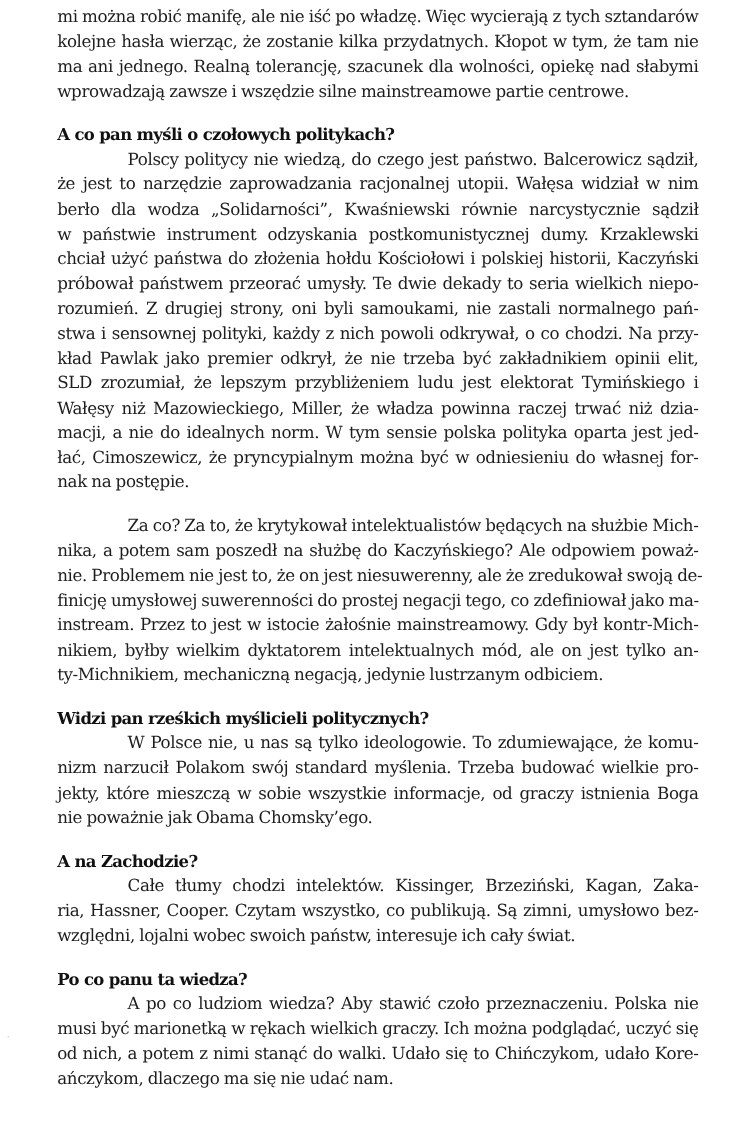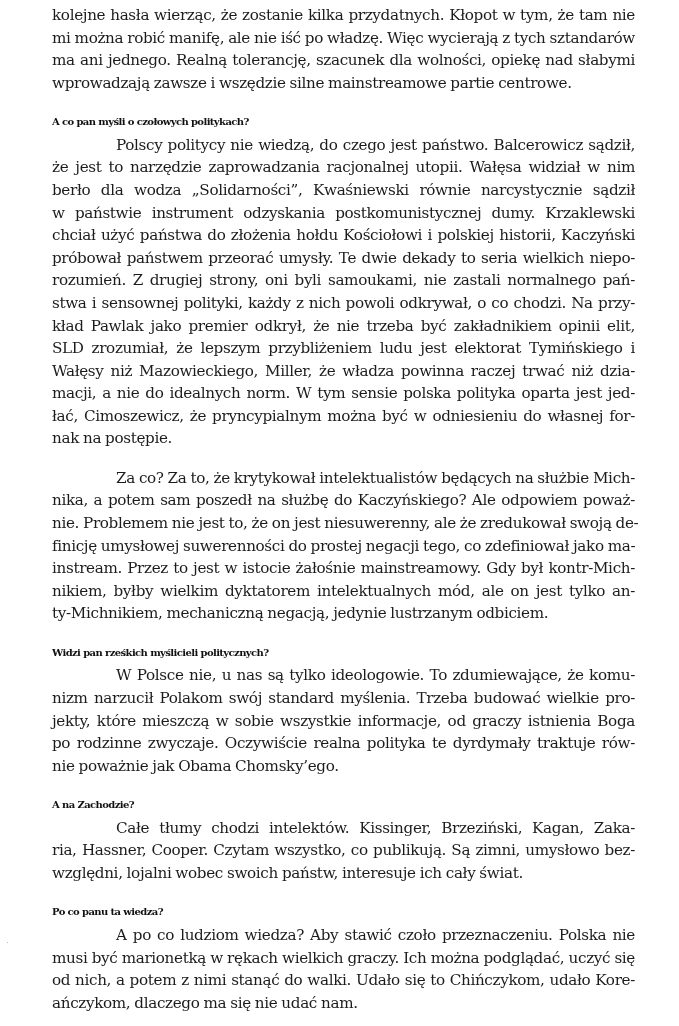--- a/index.html
+++ b/index.html
@@ -24,39 +24,39 @@
       overflow: visible;
     }
     .line.last { text-align-last: left; }
     .line.indent { padding-left: 64px; }
     .section { margin-top: 16.8px; }
     .section:first-child { margin-top: 0; }
     .heading {
       display: block;
       font-family: "DejaVu Serif", "Liberation Serif", serif;
       font-weight: bold;
-      font-size: 10px;
+      font-size: 15px;
       line-height: 22.6px;
       height: 22.6px;
       letter-spacing: -0.6px;
       color: #111;
       white-space: nowrap;
     }
     .speck {
       position: absolute; left: 7px; top: 942px; width: 1px; height: 1px; background: #bbb;
     }
   </style>
 </head>
 <body>
 
 <div class="page">
 
   <div class="section">
+    <span class="line">mi można robić manifę, ale nie iść po władzę. Więc wycierają z tych sztandarów</span>
     <span class="line">kolejne hasła wierząc, że zostanie kilka przydatnych. Kłopot w tym, że tam nie</span>
-    <span class="line">mi można robić manifę, ale nie iść po władzę. Więc wycierają z tych sztandarów</span>
     <span class="line">ma ani jednego. Realną tolerancję, szacunek dla wolności, opiekę nad słabymi</span>
     <span class="line last">wprowadzają zawsze i wszędzie silne mainstreamowe partie centrowe.</span>
   </div>
 
   <div class="section">
     <span class="heading">A co pan myśli o czołowych politykach?</span>
     <span class="line indent">Polscy politycy nie wiedzą, do czego jest państwo. Balcerowicz sądził,</span>
     <span class="line">że jest to narzędzie zaprowadzania racjonalnej utopii. Wałęsa widział w nim</span>
     <span class="line">berło dla wodza „Solidarności”, Kwaśniewski równie narcystycznie sądził</span>
     <span class="line">w państwie instrument odzyskania postkomunistycznej dumy. Krzaklewski</span>
@@ -80,21 +80,20 @@
     <span class="line">instream. Przez to jest w istocie żałośnie mainstreamowy. Gdy był kontr-Mich-</span>
     <span class="line">nikiem, byłby wielkim dyktatorem intelektualnych mód, ale on jest tylko an-</span>
     <span class="line last">ty-Michnikiem, mechaniczną negacją, jedynie lustrzanym odbiciem.</span>
   </div>
 
   <div class="section">
     <span class="heading">Widzi pan rześkich myślicieli politycznych?</span>
     <span class="line indent">W Polsce nie, u nas są tylko ideologowie. To zdumiewające, że komu-</span>
     <span class="line">nizm narzucił Polakom swój standard myślenia. Trzeba budować wielkie pro-</span>
     <span class="line">jekty, które mieszczą w sobie wszystkie informacje, od graczy istnienia Boga</span>
-    <span class="line">po rodzinne zwyczaje. Oczywiście realna polityka te dyrdymały traktuje rów-</span>
     <span class="line last">nie poważnie jak Obama Chomsky’ego.</span>
   </div>
 
   <div class="section">
     <span class="heading">A na Zachodzie?</span>
     <span class="line indent">Całe tłumy chodzi intelektów. Kissinger, Brzeziński, Kagan, Zaka-</span>
     <span class="line">ria, Hassner, Cooper. Czytam wszystko, co publikują. Są zimni, umysłowo bez-</span>
     <span class="line last">względni, lojalni wobec swoich państw, interesuje ich cały świat.</span>
   </div>
 

